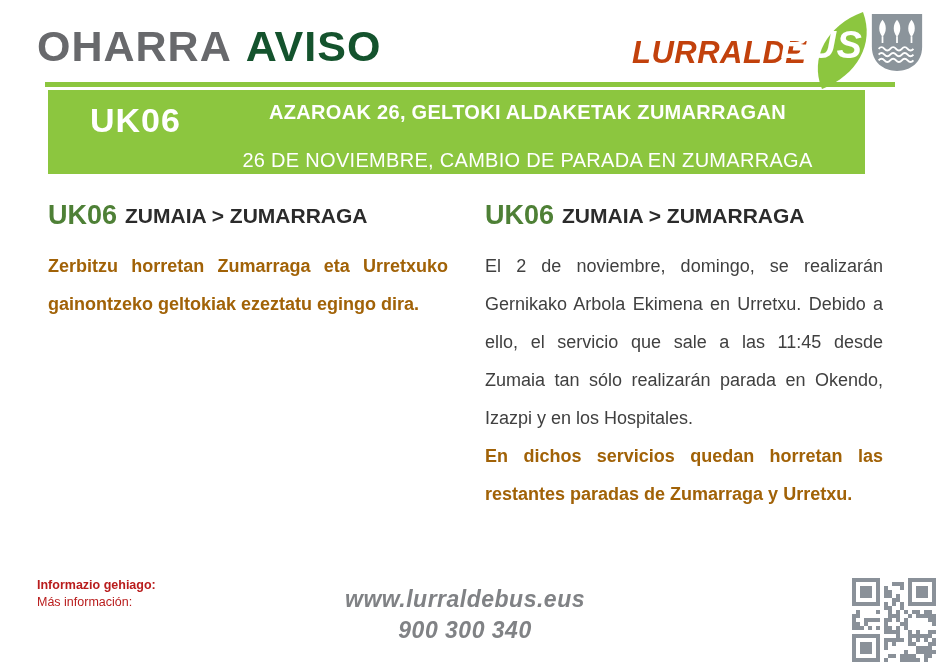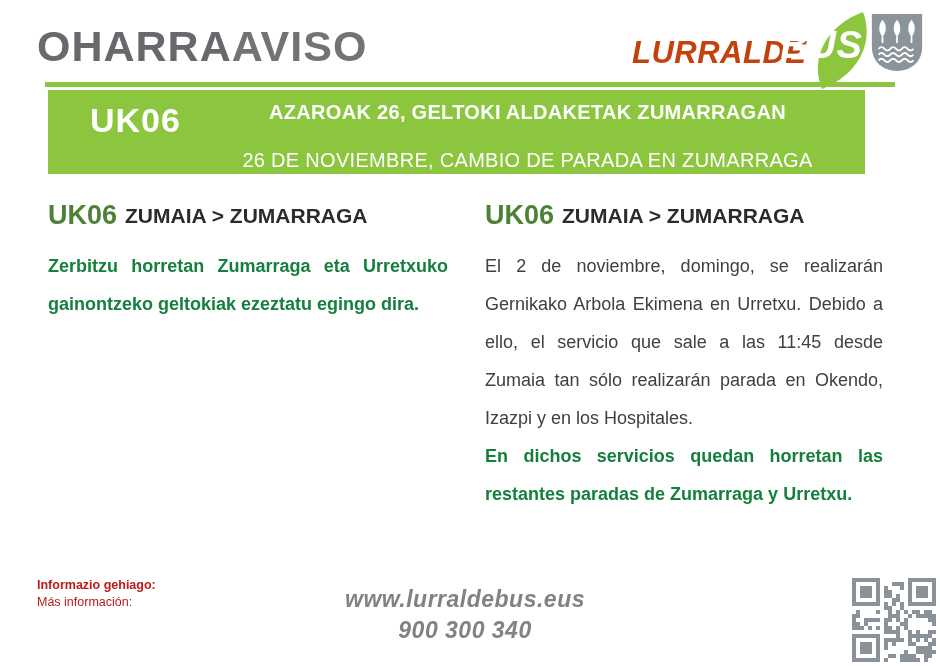--- a/index.html
+++ b/index.html
@@ -3,42 +3,42 @@
 <meta charset="utf-8">
 <style>
   html,body{margin:0;padding:0;background:#ffffff;}
   .page{
     position:relative;width:940px;height:666px;background:#fff;overflow:hidden;
     font-family:"Liberation Sans",sans-serif;color:#3d3d3d;
   }
   
   .header-title{position:absolute;left:37px;top:22px;font-size:43px;letter-spacing:1px;white-space:nowrap;}
   .title-eu{font-weight:700;color:#68696c;}
-  .title-es{font-weight:700;color:#737373;}
+  .title-es{font-weight:700;color:#14532d;margin-left:14px;}
   .brand{position:absolute;left:632px;top:12px;height:78px;display:flex;align-items:center;}
   .brand-text{font-style:italic;font-weight:700;font-size:31px;color:#c2410c;letter-spacing:.5px;position:relative;top:2px;}
   .leaf-wrap{position:relative;width:80px;height:78px;margin-left:-4px;}
   .leaf-wrap svg{position:absolute;left:0;top:0;}
   .brand-bus{position:absolute;left:-22px;top:12px;font-style:italic;font-weight:700;font-size:38px;color:#ffffff;letter-spacing:.5px;}
   .shield{position:absolute;left:868px;top:12px;}
   
   .rule{position:absolute;left:45px;top:82px;width:850px;height:5px;background:#8cc63f;}
   .banner{position:absolute;left:48px;top:90px;width:817px;height:84px;background:#8cc63f;color:#fff;}
   .banner-code{position:absolute;left:42px;top:11px;font-size:34px;font-weight:700;letter-spacing:1px;}
   .banner-lines{position:absolute;left:150px;right:8px;top:11px;text-align:center;}
   .banner-line1{font-size:20px;font-weight:700;letter-spacing:.3px;}
   .banner-line2{font-size:20px;font-weight:400;margin-top:25px;letter-spacing:.3px;}
   
   .col{position:absolute;top:200px;}
   .col-left{left:48px;width:400px;}
   .col-right{left:485px;width:398px;}
   .col-heading{font-size:21px;font-weight:700;color:#2b2b2b;margin-bottom:16px;white-space:nowrap;}
   .col-heading .code{font-size:27px;font-weight:700;color:#4e8036;margin-right:8px;vertical-align:-1px;}
   .col-body{font-size:18px;line-height:38px;text-align:justify;color:#404040;}
-  .col-emphasis{font-size:18px;line-height:38px;text-align:justify;color:#15803d;font-weight:700;}
+  .col-emphasis{font-size:18px;line-height:38px;text-align:justify;color:#a16207;font-weight:700;}
   
   .footer-info{position:absolute;left:37px;top:577px;font-size:12.5px;color:#b91c1c;line-height:17px;}
   .footer-info .b{font-weight:700;}
   .footer-contact{position:absolute;left:290px;top:584px;width:350px;text-align:center;
     font-style:italic;font-weight:700;font-size:23px;color:#808285;line-height:31px;letter-spacing:.5px;}
   .qr{position:absolute;left:852px;top:578px;width:84px;height:84px;}
 </style>
 </head>
 <body>
 

